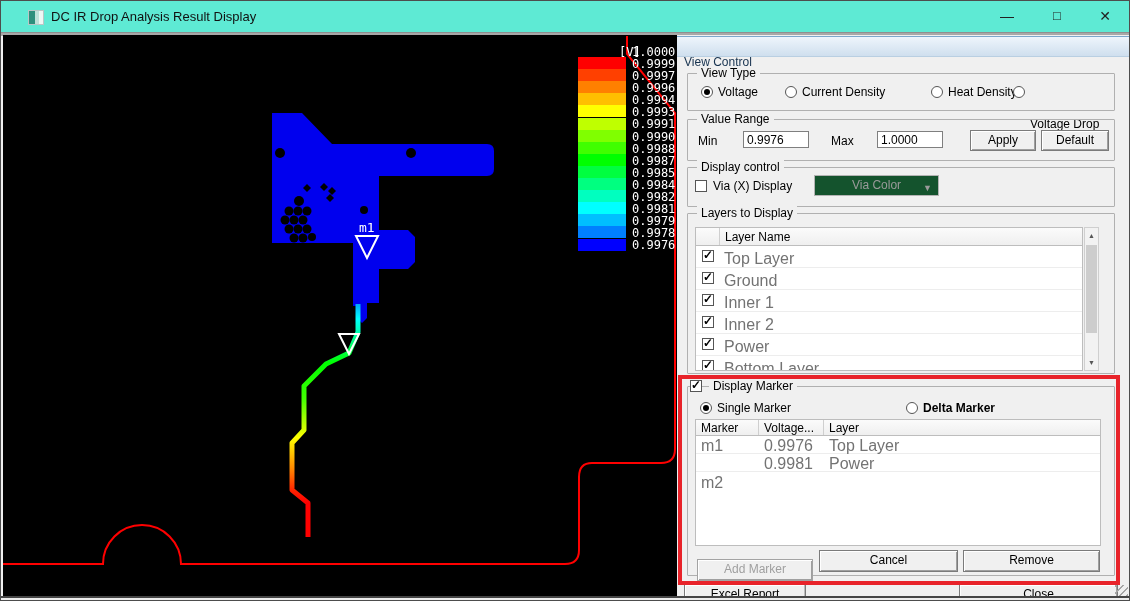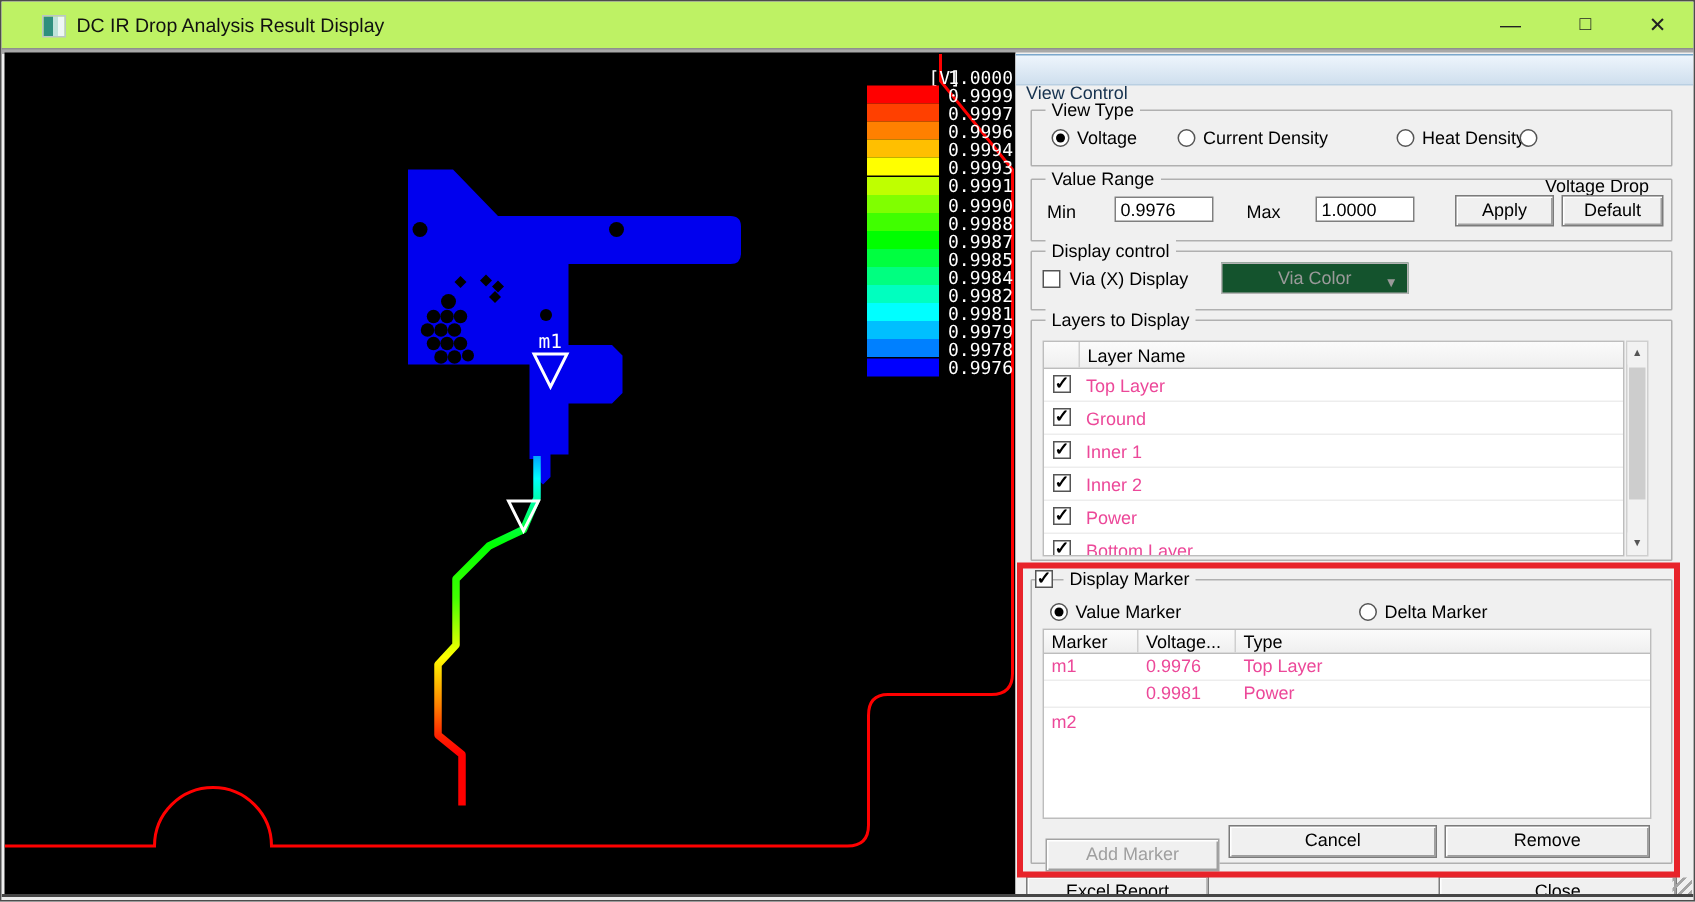--- a/index.html
+++ b/index.html
@@ -1,18 +1,18 @@
 <!DOCTYPE html>
 <html><head>
 <meta charset="utf-8">
 <style>
   html,body{margin:0;padding:0;background:#d8d8d8;font-family:"Liberation Sans",sans-serif;}
   .window{position:relative;width:1130px;height:601px;background:#f0f0f0;border:1px solid #4d4d4d;box-sizing:border-box;overflow:hidden;}
   
-  .titlebar{position:absolute;left:0;top:0;width:100%;height:31px;background:#bef264;}
+  .titlebar{position:absolute;left:0;top:0;width:100%;height:31px;background:#5eead4;}
   .app-icon{position:absolute;left:27px;top:9px;width:14px;height:13px;border:1px solid #b9c6c6;background:linear-gradient(90deg,#2e8f7d 0 45%,#bfe2da 45% 70%,#eef7f4 70%);}
   .title-text{position:absolute;left:50px;top:8px;font-size:13px;color:#111;}
   .wbtn{position:absolute;top:0;width:36px;height:30px;text-align:center;line-height:30px;font-size:14px;color:#222;cursor:default;}
   .wbtn.min{left:988px;} .wbtn.max{left:1038px;font-size:13px;} .wbtn.close{left:1086px;}
   .title-sep{position:absolute;left:0;top:31px;width:100%;height:3px;background:#a8a8a8;border-top:1px solid #8f8f8f;}
   
   .canvas{position:absolute;left:2px;top:34px;width:674px;height:561px;background:#000;overflow:hidden;}
   .canvas svg{position:absolute;left:0;top:0;}
   
   .legend{position:absolute;left:575px;top:22px;width:100px;height:240px;}
@@ -33,21 +33,21 @@
   .tinput{position:absolute;height:17px;background:#fff;border:1px solid #7f7f7f;font-size:12px;padding:0 3px;font-family:"Liberation Sans",sans-serif;box-sizing:border-box;}
   .btn{position:absolute;background:#f0f0f0;border:1px solid #7b7b7b;box-shadow:inset 1px 1px 0 #ffffff,inset -1px -1px 0 #9f9f9f;font-size:12px;text-align:center;color:#000;cursor:default;}
   .btn.dis{color:#9f9f9f;border-color:#a3a3a3;}
   .combo{position:absolute;background:#14532d;border:1px solid #b3b3b3;color:#9a9a9a;font-size:12px;text-align:center;box-sizing:border-box;}
   .combo .arrow{position:absolute;right:6px;top:3px;font-size:9px;color:#9a9a9a;}
   
   .tbl{position:absolute;background:#fff;border:1px solid #bdbdbd;box-sizing:border-box;overflow:hidden;}
   .tbl-head{position:absolute;left:0;top:0;width:100%;background:linear-gradient(#fbfbfb,#efefef);border-bottom:1px solid #bdbdbd;box-sizing:border-box;}
   .th{position:absolute;top:0;height:100%;font-size:12px;color:#000;box-sizing:border-box;border-right:1px solid #cfcfcf;padding:2px 0 0 5px;}
   .row{position:absolute;left:0;width:100%;border-bottom:1px solid #ededed;box-sizing:border-box;background:#fff;}
-  .cell{position:absolute;top:2px;font-size:12px;color:#ec4899;white-space:nowrap;}
+  .cell{position:absolute;top:2px;font-size:16px;color:#737373;white-space:nowrap;}
   
   .sbar{position:absolute;width:15px;background:#f2f2f2;border:1px solid #cfcfcf;box-sizing:border-box;}
   .sbtn{position:absolute;left:0;width:13px;height:15px;text-align:center;font-size:7px;color:#555;line-height:15px;background:#f2f2f2;}
   .sthumb{position:absolute;left:1px;width:11px;background:#cdcdcd;}
   
   .hl-rect{position:absolute;border-style:solid;border-width:4px;background:transparent;pointer-events:none;z-index:9;}
   
   .bb-sep{position:absolute;background:#bdbdbd;width:1px;}
   .grip{position:absolute;width:13px;height:12px;background:repeating-linear-gradient(135deg,#a5a5a5 0 2px,transparent 2px 5px);}
   .win-bottom{position:absolute;left:0;top:595px;width:100%;height:6px;background:#ececec;border-top:2px solid #454545;}
@@ -230,29 +230,29 @@
     <div class="sbar" style="left:407px;top:192px;height:144px;">
       <div class="sbtn" style="top:0;">▲</div>
       <div class="sthumb" style="top:17px;height:88px;"></div>
       <div class="sbtn" style="bottom:0;">▼</div>
     </div>
 
     <div class="group" style="left:10px;top:351px;width:426px;height:188px;"></div>
     <div class="checkbox on" style="left:13px;top:345px;z-index:2;"></div>
     <span class="lbl" style="left:32px;top:344px;background:#f0f0f0;padding:0 4px;z-index:2;">Display Marker</span>
     <div class="radio on" style="left:23px;top:367px;"></div>
-    <span class="lbl" style="left:40px;top:366px;">Value Marker</span>
+    <span class="lbl" style="left:40px;top:366px;">Single Marker</span>
     <div class="radio" style="left:229px;top:367px;"></div>
-    <span class="lbl" style="left:246px;top:366px;">Delta Marker</span>
+    <span class="lbl" style="left:246px;top:366px;font-weight:bold;">Delta Marker</span>
 
     <div class="tbl" style="left:18px;top:384px;width:406px;height:127px;">
       <div class="tbl-head" style="height:16px;">
         <div class="th" style="left:0;width:63px;padding-top:1px;">Marker</div>
         <div class="th" style="left:63px;width:65px;padding-top:1px;">Voltage...</div>
-        <div class="th" style="left:128px;width:276px;border-right:none;padding-top:1px;">Type</div>
+        <div class="th" style="left:128px;width:276px;border-right:none;padding-top:1px;">Layer</div>
       </div>
       <div class="row" style="top:16px;height:18px;">
         <span class="cell" style="left:5px;top:1px;">m1</span>
         <span class="cell" style="left:68px;top:1px;">0.9976</span>
         <span class="cell" style="left:133px;top:1px;">Top Layer</span>
       </div>
       <div class="row" style="top:34px;height:18px;">
         <span class="cell" style="left:5px;top:1px;margin-top:19px;">m2</span>
         <span class="cell" style="left:68px;top:1px;">0.9981</span>
         <span class="cell" style="left:133px;top:1px;">Power</span>

